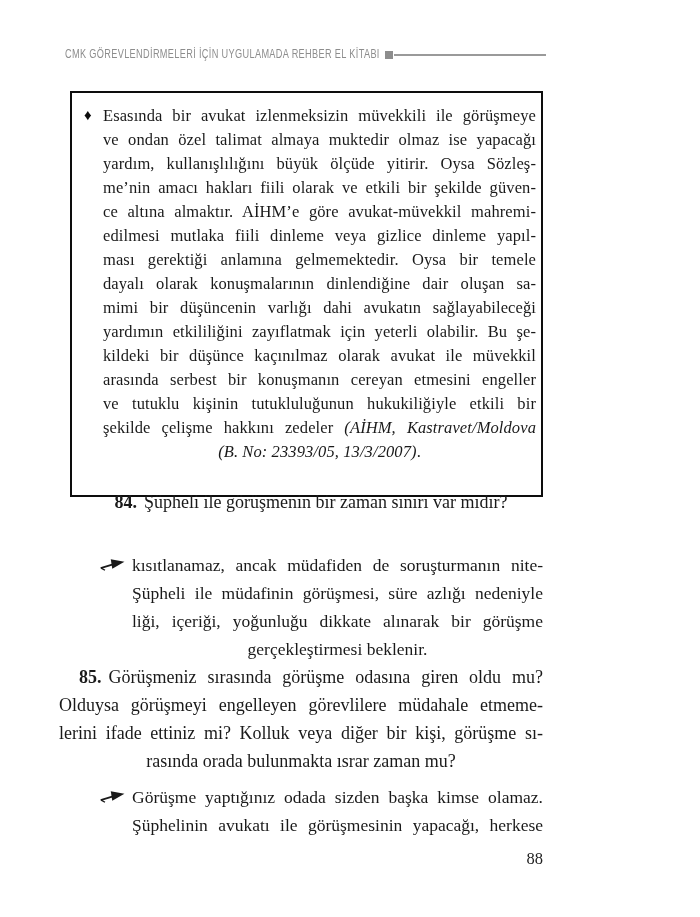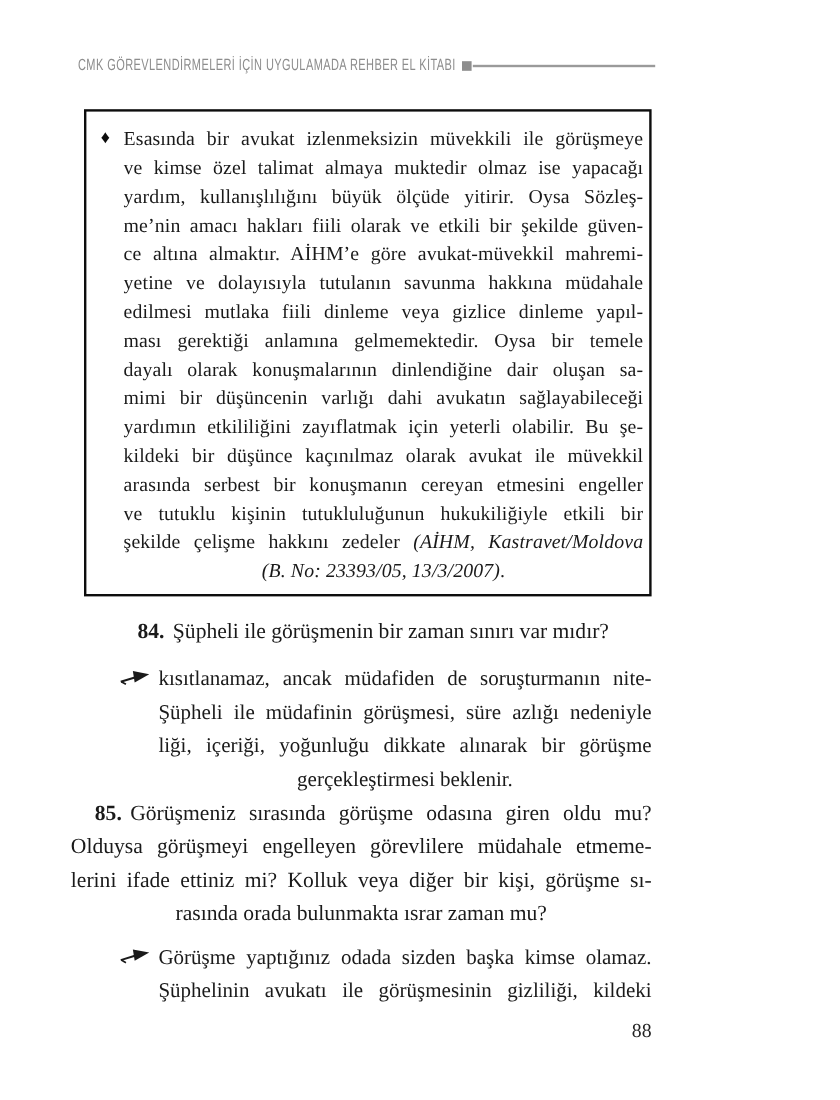--- a/index.html
+++ b/index.html
@@ -23,21 +23,21 @@
   
   .tline{overflow:hidden;}
   .jline{text-align:justify;}
   .jline::after{content:"";display:inline-block;width:100%;height:0;}
   .plain{text-align:center;}
   .it{font-style:italic;}
 
   
   .q-block{position:absolute;left:59px;width:484px;font-size:18px;line-height:28px;}
   .q-block .tline{height:28px;}
-  #q84{top:512px;}
+  #q84{top:488px;}
   #q85{top:663px;}
   .q-first{text-indent:20px;}
   .q-num{font-weight:bold;margin-right:7px;}
 
   
   .answer{position:absolute;left:59px;width:484px;}
   #a84{top:551px;}
   #a85{top:783px;}
   .arrow{position:absolute;left:41px;top:5px;transform:rotate(-6deg);}
   .answer-text{margin-left:73px;width:411px;font-size:17.5px;line-height:28px;}
@@ -53,25 +53,24 @@
 
   <div class="header-title">CMK GÖREVLENDİRMELERİ İÇİN UYGULAMADA REHBER EL KİTABI</div>
   <div class="header-square"></div>
   <div class="header-rule"></div>
 
   <div class="quote-box">
     <span class="diamond">♦</span>
     <div class="quote-text">
       <div>
           <div class="tline jline">Esasında bir avukat izlenmeksizin müvekkili ile görüşmeye</div>
-          <div class="tline jline">ve kimse özel talimat almaya muktedir olmaz ise yapacağı</div>
+          <div class="tline jline">ve ondan özel talimat almaya muktedir olmaz ise yapacağı</div>
           <div class="tline jline">yardım, kullanışlılığını büyük ölçüde yitirir. Oysa Sözleş-</div>
           <div class="tline jline">me’nin amacı hakları fiili olarak ve etkili bir şekilde güven-</div>
           <div class="tline jline">ce altına almaktır. AİHM’e göre avukat-müvekkil mahremi-</div>
-          <div class="tline jline">yetine ve dolayısıyla tutulanın savunma hakkına müdahale</div>
           <div class="tline jline">edilmesi mutlaka fiili dinleme veya gizlice dinleme yapıl-</div>
           <div class="tline jline">ması gerektiği anlamına gelmemektedir. Oysa bir temele</div>
           <div class="tline jline">dayalı olarak konuşmalarının dinlendiğine dair oluşan sa-</div>
           <div class="tline jline">mimi bir düşüncenin varlığı dahi avukatın sağlayabileceği</div>
           <div class="tline jline">yardımın etkililiğini zayıflatmak için yeterli olabilir. Bu şe-</div>
           <div class="tline jline">kildeki bir düşünce kaçınılmaz olarak avukat ile müvekkil</div>
           <div class="tline jline">arasında serbest bir konuşmanın cereyan etmesini engeller</div>
           <div class="tline jline">ve tutuklu kişinin tutukluluğunun hukukiliğiyle etkili bir</div>
         </div>
       <div class="tline jline">
@@ -120,19 +119,19 @@
   <div class="answer" id="a85">
     <span class="arrow">
       <svg width="26" height="16" viewBox="0 0 26 16">
         <path d="M0.5 10.8 L14 8.2" stroke="#1a1a1a" stroke-width="1.7" fill="none"></path>
         <path d="M11.5 3.0 L24.8 7.0 L12.0 12.6 Z" fill="#1a1a1a"></path>
         <path d="M1 10.8 L4.6 13.4" stroke="#1a1a1a" stroke-width="1.4" fill="none"></path>
       </svg>
     </span>
     <div class="answer-text">
         <div class="tline jline">Görüşme yaptığınız odada sizden başka kimse olamaz.</div>
-        <div class="tline jline">Şüphelinin avukatı ile görüşmesinin gizliliği, kildeki</div>
+        <div class="tline jline">Şüphelinin avukatı ile görüşmesinin yapacağı, herkese</div>
       </div>
   </div>
 
   <div class="page-number">88</div>
 
 </div>
 
 </body></html>

